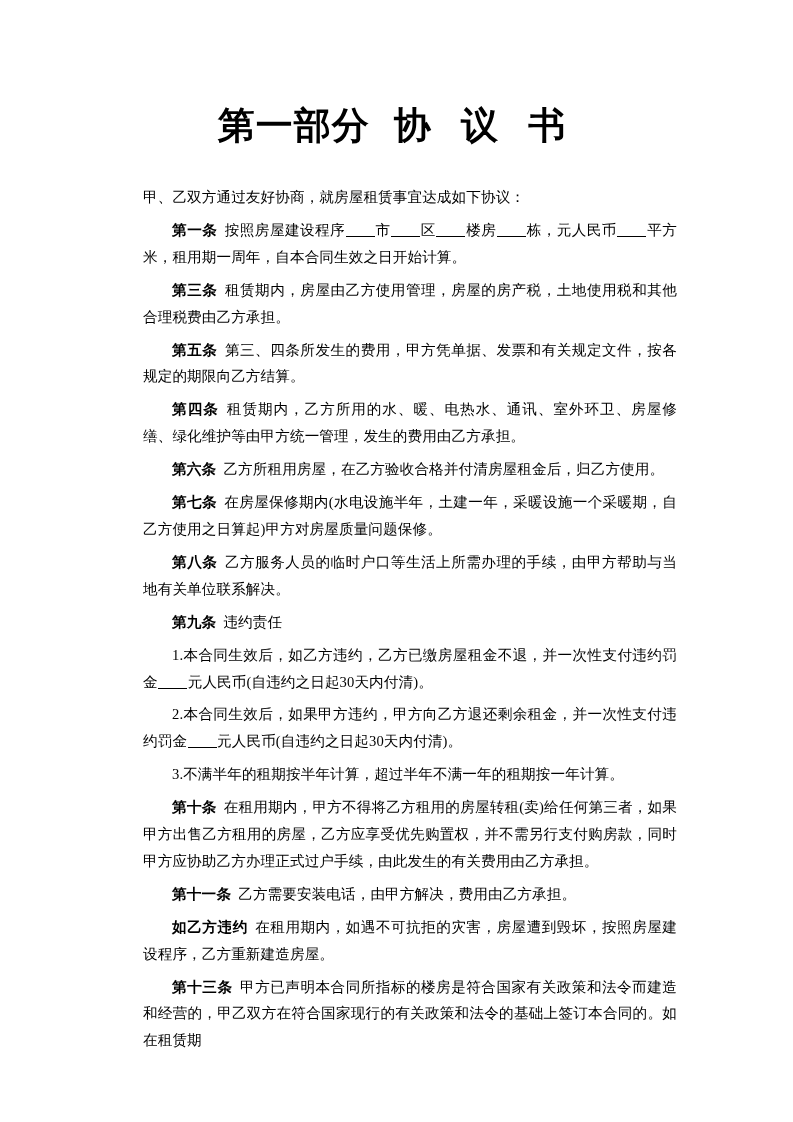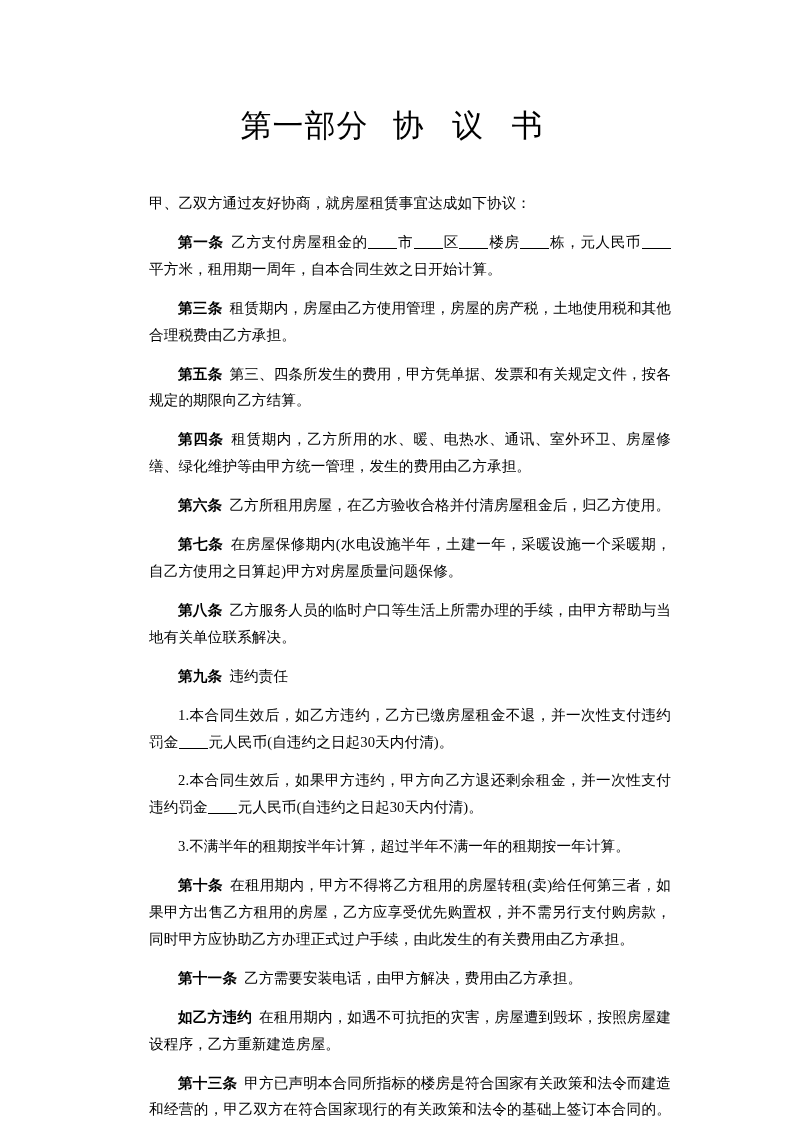--- a/index.html
+++ b/index.html
@@ -20,39 +20,39 @@
     background: #ffffff;
     overflow: hidden;
     margin: 0 auto;
   }
   .doc-title {
     position: absolute;
     left: 0;
     top: 104px;
     width: 793px;
     text-align: center;
-    font-size: 31px;
+    font-size: 37px;
     line-height: 44px;
-    font-weight: 400;
+    font-weight: 700;
     letter-spacing: 0px;
     white-space: pre;
     font-family: "Liberation Sans", "DejaVu Sans", sans-serif;
   }
   .doc-title .t-part { letter-spacing: 1px; }
   .doc-title .t-gap { display: inline-block; width: 24px; }
   .doc-title .t-sub { letter-spacing: 10px; }
 
   .body-block {
     position: absolute;
     left: 137px;
     top: 178px;
     width: 546px;
   }
   p.para {
-    margin: 12px;
+    margin: 6px;
     padding: 0;
     font-size: 14.6px;
     line-height: 26.9px;
     text-align: justify;
     text-justify: inter-ideograph;
     text-indent: 0;
     letter-spacing: 0.1px;
   }
   p.indent {
     text-indent: 29px;
@@ -76,21 +76,21 @@
 <body>
 
 <div class="page">
 
   <div class="doc-title"><span class="t-part">第一部分</span><span class="t-gap"></span><span class="t-sub">协 议 书</span></div>
 
   <div class="body-block">
 
     <p class="para">甲、乙双方通过友好协商，就房屋租赁事宜达成如下协议：</p>
 
-    <p class="para indent"><span class="art">第一条</span><span class="art-gap"></span><span>乙方支付房屋租金的</span><span class="blank"></span><span>市</span><span class="blank"></span><span>区</span><span class="blank"></span><span>楼房</span><span class="blank"></span><span>栋，元人民币</span><span class="blank"></span><span>平方米，租用期一周年，自本合同生效之日开始计算。</span></p>
+    <p class="para indent"><span class="art">第一条</span><span class="art-gap"></span><span>按照房屋建设程序</span><span class="blank"></span><span>市</span><span class="blank"></span><span>区</span><span class="blank"></span><span>楼房</span><span class="blank"></span><span>栋，元人民币</span><span class="blank"></span><span>平方米，租用期一周年，自本合同生效之日开始计算。</span></p>
 
 
     <p class="para indent"><span class="art">第三条</span><span class="art-gap"></span><span>租赁期内，房屋由乙方使用管理，房屋的房产税，土地使用税和其他合理税费由乙方承担。</span></p>
 
     <p class="para indent"><span class="art">第五条</span><span class="art-gap"></span><span>第三、四条所发生的费用，甲方凭单据、发票和有关规定文件，按各规定的期限向乙方结算。</span></p>
 
     <p class="para indent"><span class="art">第四条</span><span class="art-gap"></span><span>租赁期内，乙方所用的水、暖、电热水、通讯、室外环卫、房屋修缮、绿化维护等由甲方统一管理，发生的费用由乙方承担。</span></p>
 
     <p class="para indent"><span class="art">第六条</span><span class="art-gap"></span><span>乙方所租用房屋，在乙方验收合格并付清房屋租金后，归乙方使用。</span></p>
 

